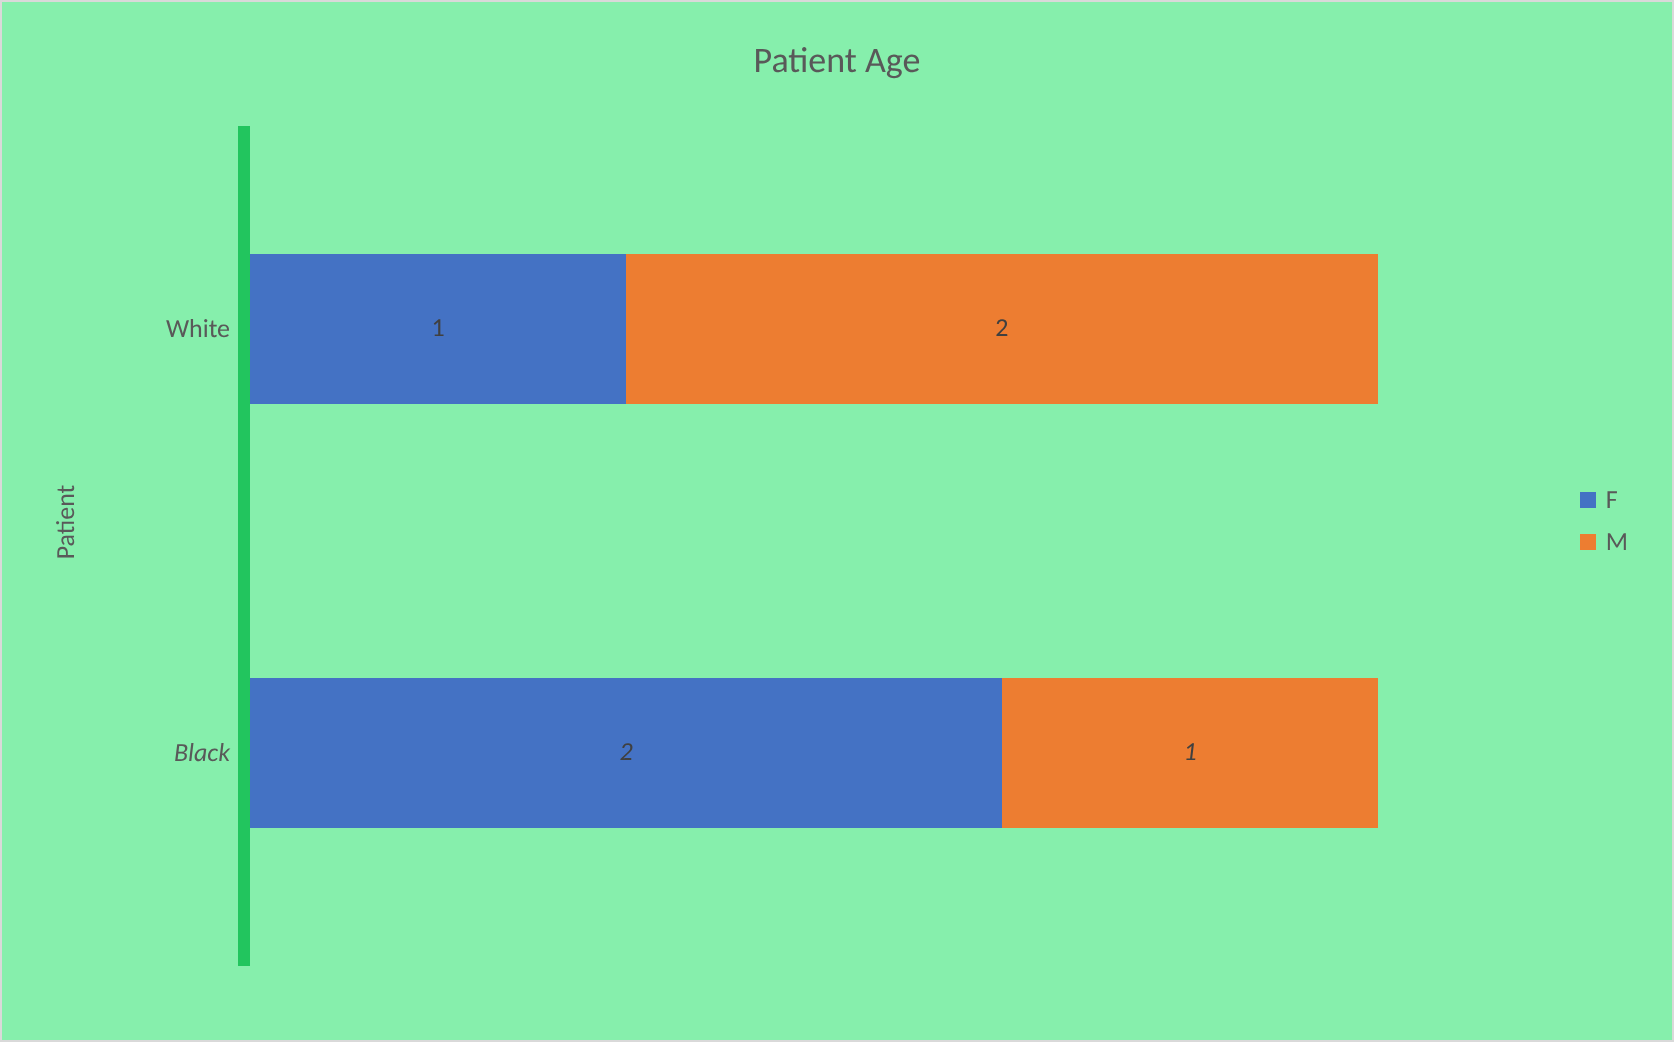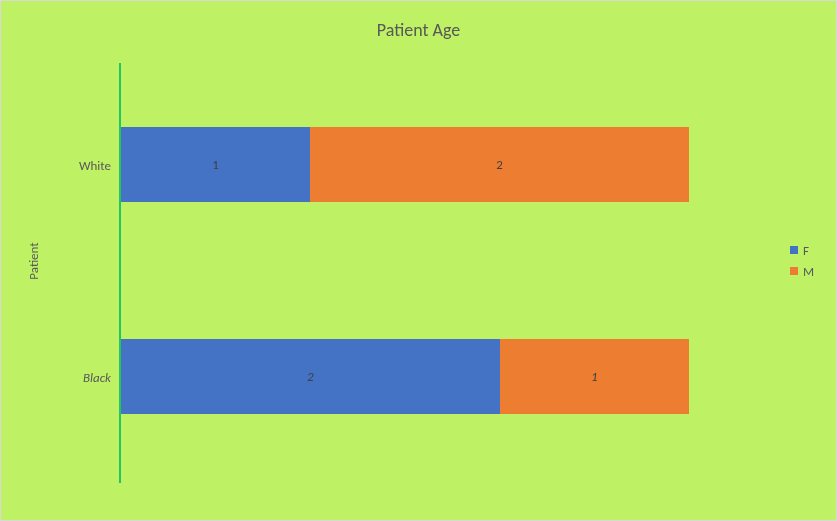--- a/index.html
+++ b/index.html
@@ -7,21 +7,21 @@
     margin: 0;
     padding: 0;
     font-family: Calibri, Arial, sans-serif;
     background: #fff;
   }
   .chart-container {
     width: 837px;
     height: 521px;
     border: 1px solid #d9d9d9;
     position: relative;
-    background: #bef264;
+    background: #86efac;
   }
   .chart-title {
     position: absolute;
     top: 18px;
     left: 0;
     right: 0;
     text-align: center;
     font-size: 18px;
     color: #595959;
   }
@@ -33,21 +33,21 @@
     transform-origin: center;
     font-size: 13px;
     color: #595959;
   }
   .plot-area {
     position: absolute;
     left: 118px;
     top: 62px;
     width: 570px;
     height: 420px;
-    border-left: 2px solid #22c55e;
+    border-left: 6px solid #22c55e;
   }
   .bar-row {
     position: absolute;
     left: 0;
     height: 75px;
     width: 100%;
   }
   .bar-row.white { top: 64px; }
   .bar-row.black { top: 276px; font-style: italic; }
   .bar-seg {

